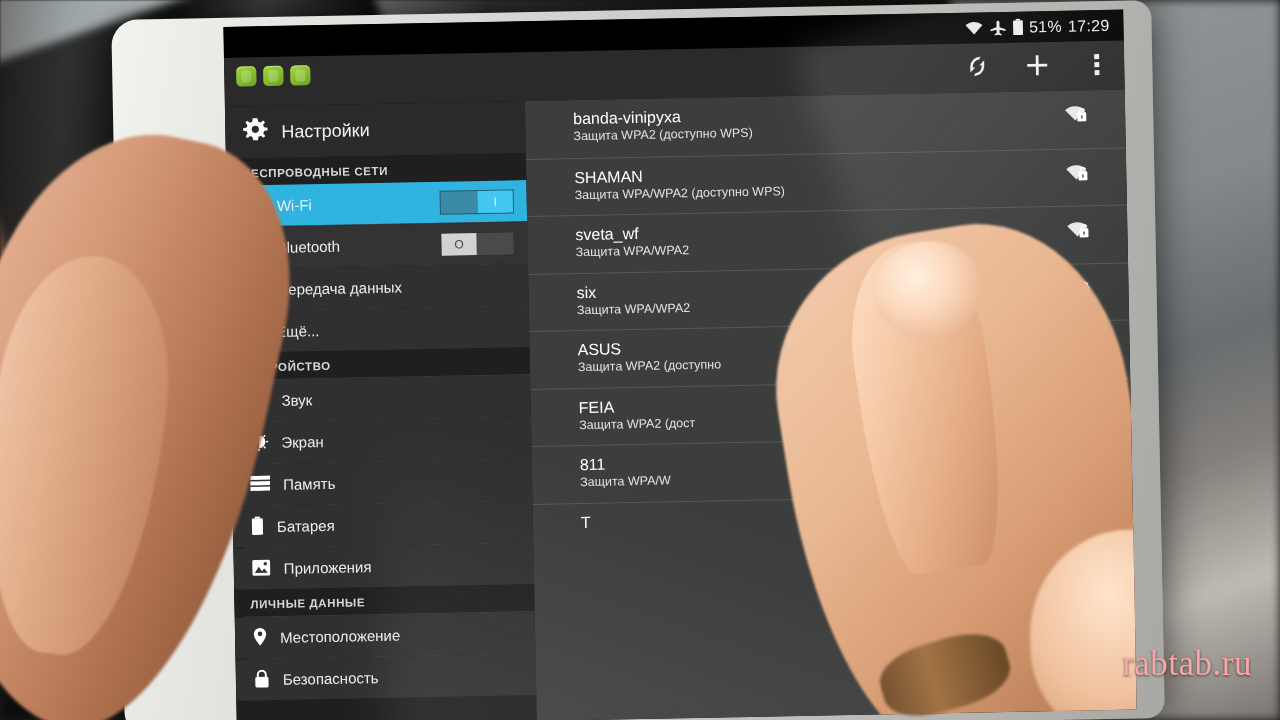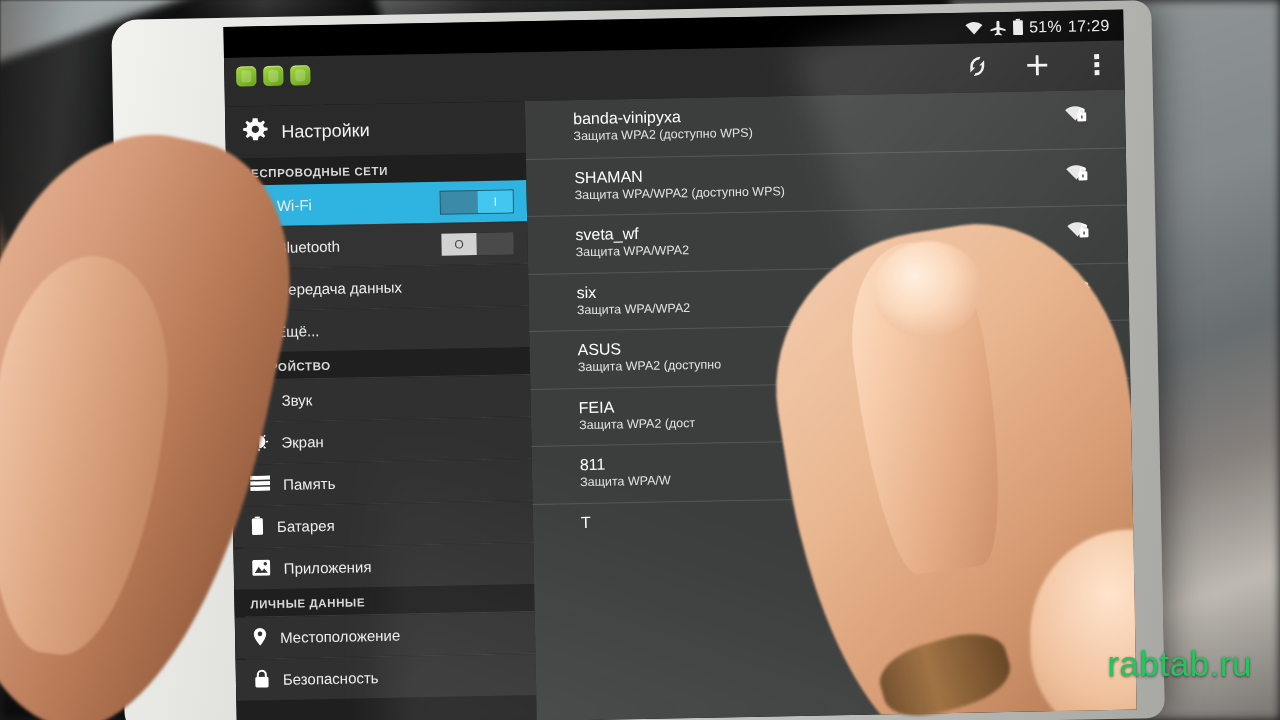--- a/index.html
+++ b/index.html
@@ -121,22 +121,22 @@
 
   
   .glare{position:absolute;pointer-events:none;}
   #glare1{left:620px;top:-60px;width:560px;height:420px;
     background:linear-gradient(150deg,rgba(255,255,255,.13),rgba(255,255,255,0) 62%);
     transform:rotate(-18deg);filter:blur(16px);}
   #glare2{left:150px;top:430px;width:520px;height:300px;
     background:linear-gradient(20deg,rgba(255,255,255,.10),rgba(255,255,255,0) 70%);
     filter:blur(22px);}
 
-  .watermark{position:absolute;right:28px;bottom:36px;color:#22c55e;
-             font-size:35px;letter-spacing:.5px;text-shadow:0 1px 3px rgba(0,0,0,.6);}
+  .watermark{position:absolute;right:28px;bottom:36px;color:#fca5a5;
+             font-size:35px;letter-spacing:.5px;text-shadow:0 1px 3px rgba(0,0,0,.6);font-family:Liberation Serif, serif;}
 </style>
 </head>
 <body>
 
 <div id="scene">
   <div class="bg"></div>
   <div class="bg2"></div>
   <div class="bg-keyboard"></div>
   <div class="bg-floor"></div>
 

